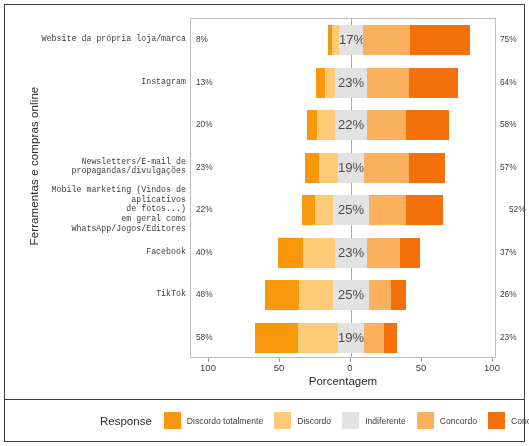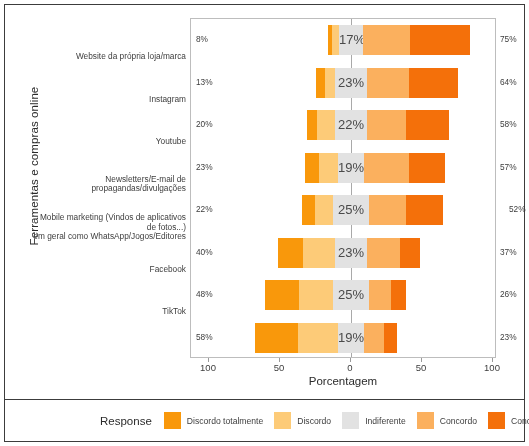--- a/index.html
+++ b/index.html
@@ -21,21 +21,21 @@
   }
 
   
   .ytitle{
     position:absolute;left:-86px;top:160px;width:240px;
     transform:rotate(-90deg);
     text-align:center;font-size:11.5px;color:#2b2b2b;letter-spacing:.1px;
   }
 
   
-  .cat-labels{position:absolute;left:24px;top:36px;width:162px;height:340px;}
+  .cat-labels{position:absolute;left:24px;top:18px;width:162px;height:340px;font-family:Liberation Mono, monospace;}
   .cat-label{
     position:absolute;right:0;width:162px;text-align:right;
     font-size:8.3px;line-height:9.6px;color:#3d3d3d;
     transform:translateY(-50%);
   }
 
   
   .panel{
     position:absolute;left:190px;top:18px;width:306px;height:340px;
     border:1px solid #bdbdbd;background:#ffffff;box-sizing:border-box;
@@ -90,23 +90,20 @@
   <div class="legend-divider"></div>
 
   <div class="ytitle">Ferramentas e compras online</div>
 
   <div class="cat-labels" id="cat-labels">
       <div class="cat-label" style="top: 21.25px;">
         <div>Website da própria loja/marca</div>
       </div>
       <div class="cat-label" style="top: 63.75px;">
         <div>Instagram</div>
-      </div>
-      <div class="cat-label" style="top: 106.25px;">
-        <div>Youtube</div>
       </div>
       <div class="cat-label" style="top: 148.75px;">
         <div>Newsletters/E-mail de</div>
         <div>propagandas/divulgações</div>
       </div>
       <div class="cat-label" style="top: 191.25px;">
         <div>Mobile marketing (Vindos de aplicativos</div>
         <div>de fotos...)</div>
         <div>em geral como WhatsApp/Jogos/Editores</div>
       </div>

